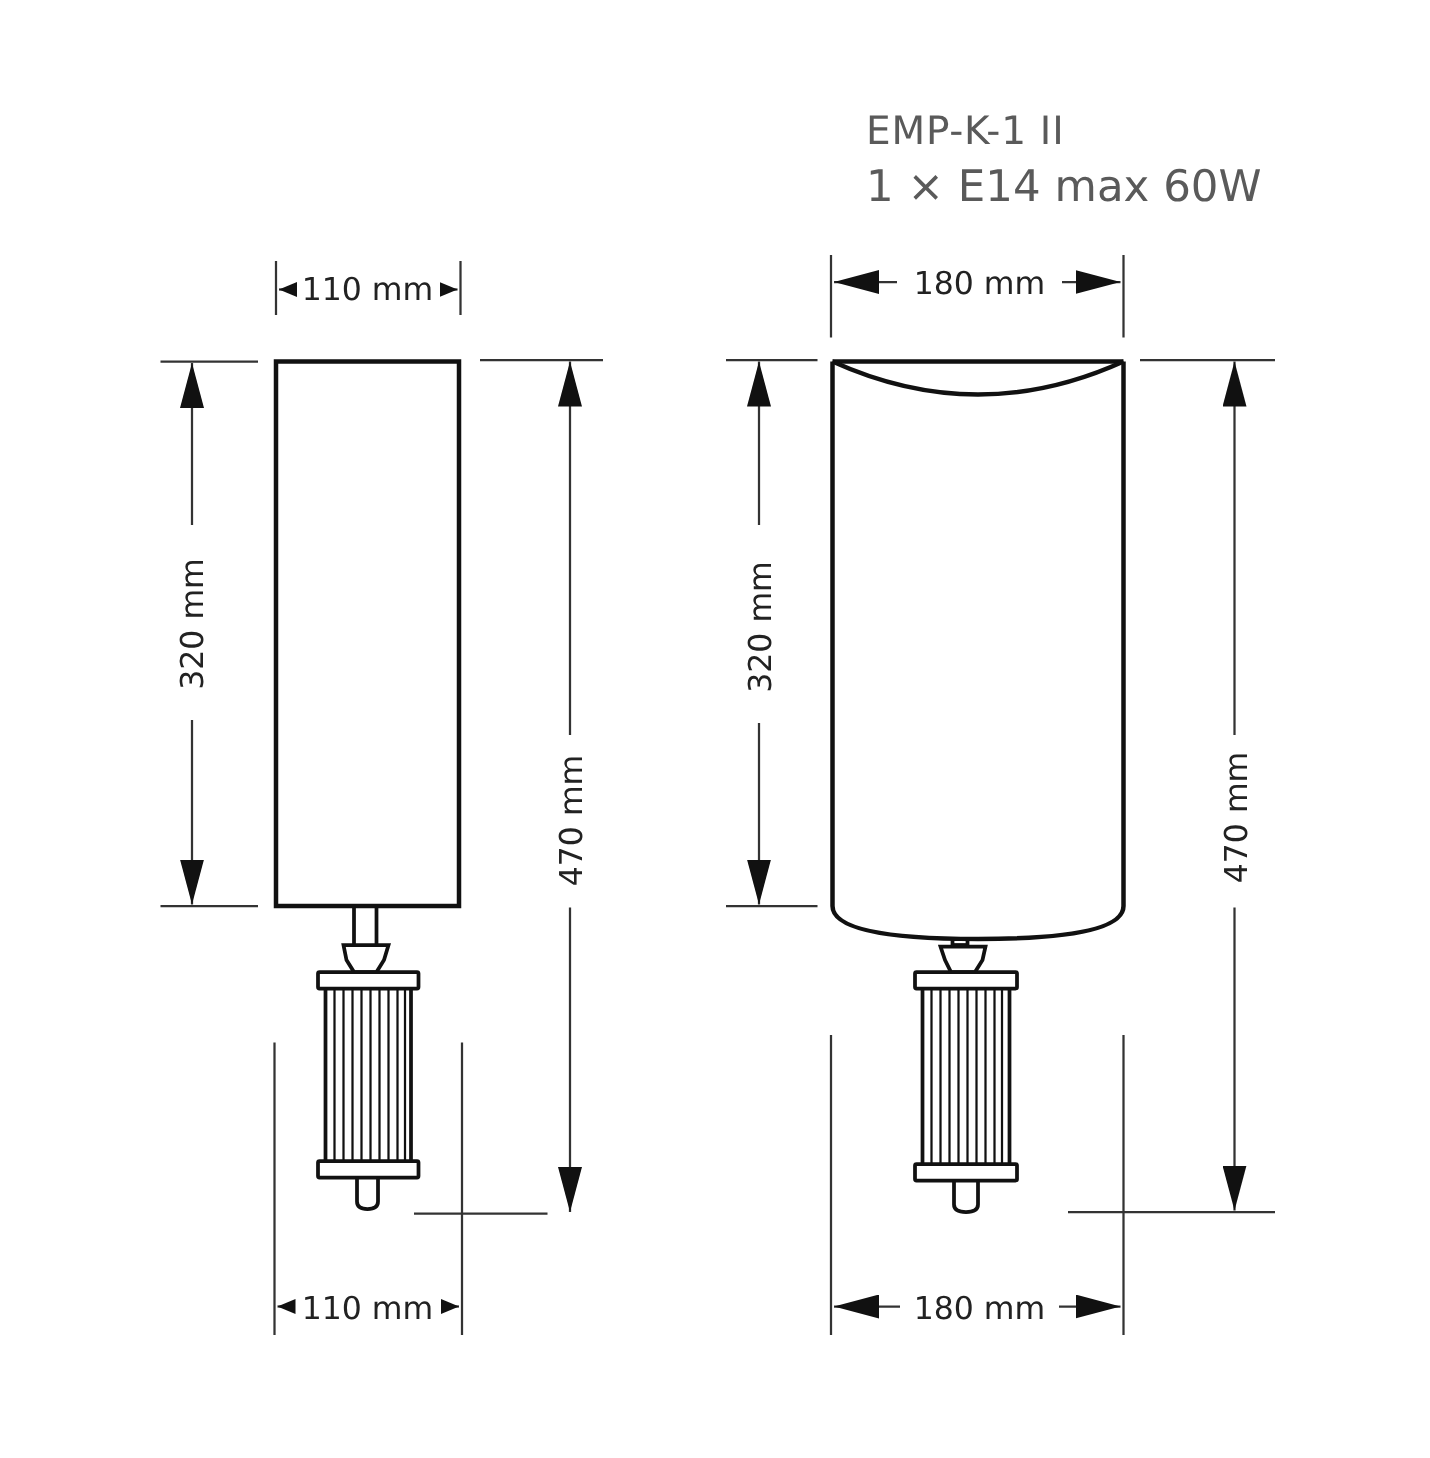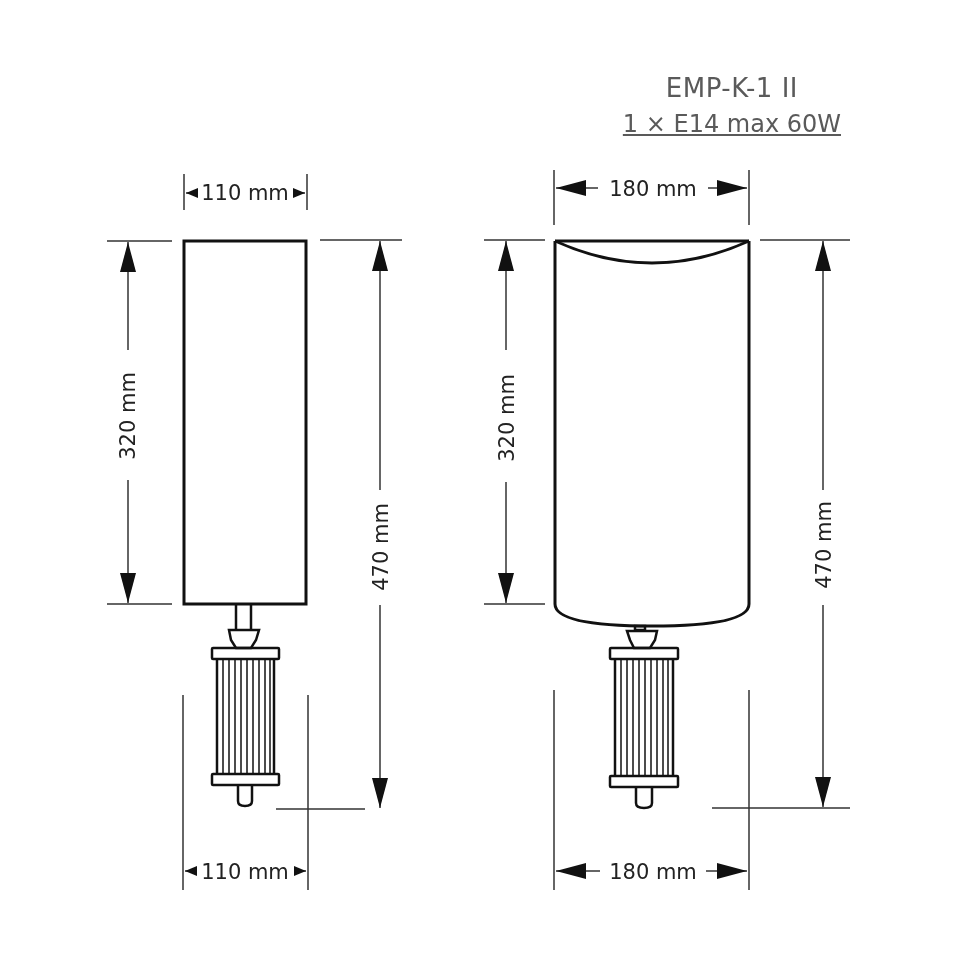--- a/index.html
+++ b/index.html
@@ -1,20 +1,20 @@
 <!DOCTYPE html>
 <html><head>
   <meta charset="utf-8">
   <style>
     html, body { margin: 0; padding: 0; background: #ffffff; }
     body { width: 953px; height: 972px; position: relative; overflow: hidden; }
     .canvas { position: absolute; left: 0; top: 0; width: 953px; height: 972px; }
-    .title-block { position: absolute; right: 112px; top: 70px; text-align: center; color: #5a5a5a; font-family: "DejaVu Sans", sans-serif; }
+    .title-block { position: absolute; right: 112px; top: 70px; text-align: left; color: #5a5a5a; font-family: "DejaVu Sans", sans-serif; }
     .title-line1 { font-size: 26px; letter-spacing: 0.5px; line-height: 36px; }
-    .title-line2 { font-size: 24px; line-height: 36px; text-decoration: underline; }
+    .title-line2 { font-size: 29px; line-height: 36px; }
     svg text { font-family: "DejaVu Sans", sans-serif; fill: #222; }
     .dim-label { font-size: 21px; }
   </style>
 </head>
 <body>
 
 <div class="title-block">
   <div class="title-line1">EMP-K-1  II</div>
   <div class="title-line2">1 × E14 max 60W</div>
 </div>

